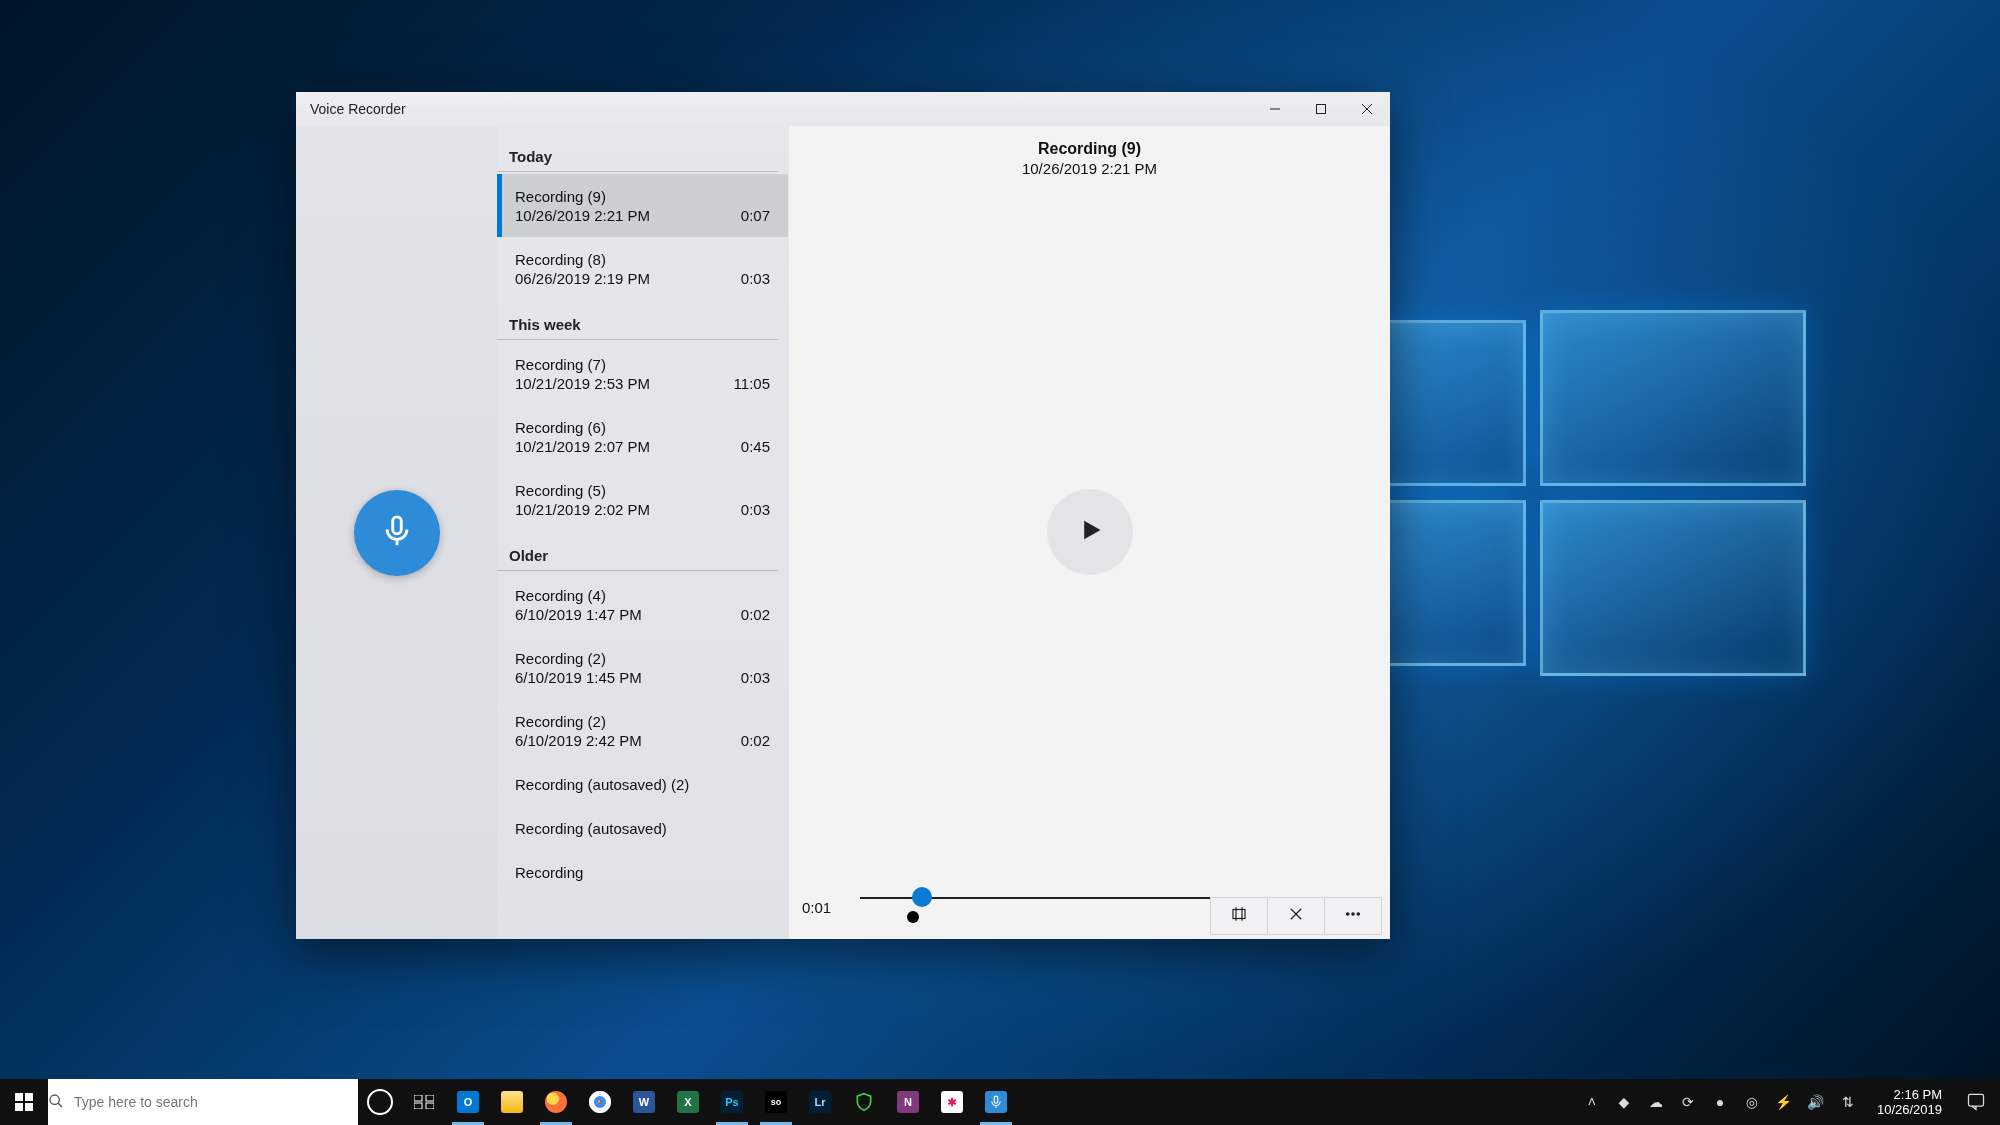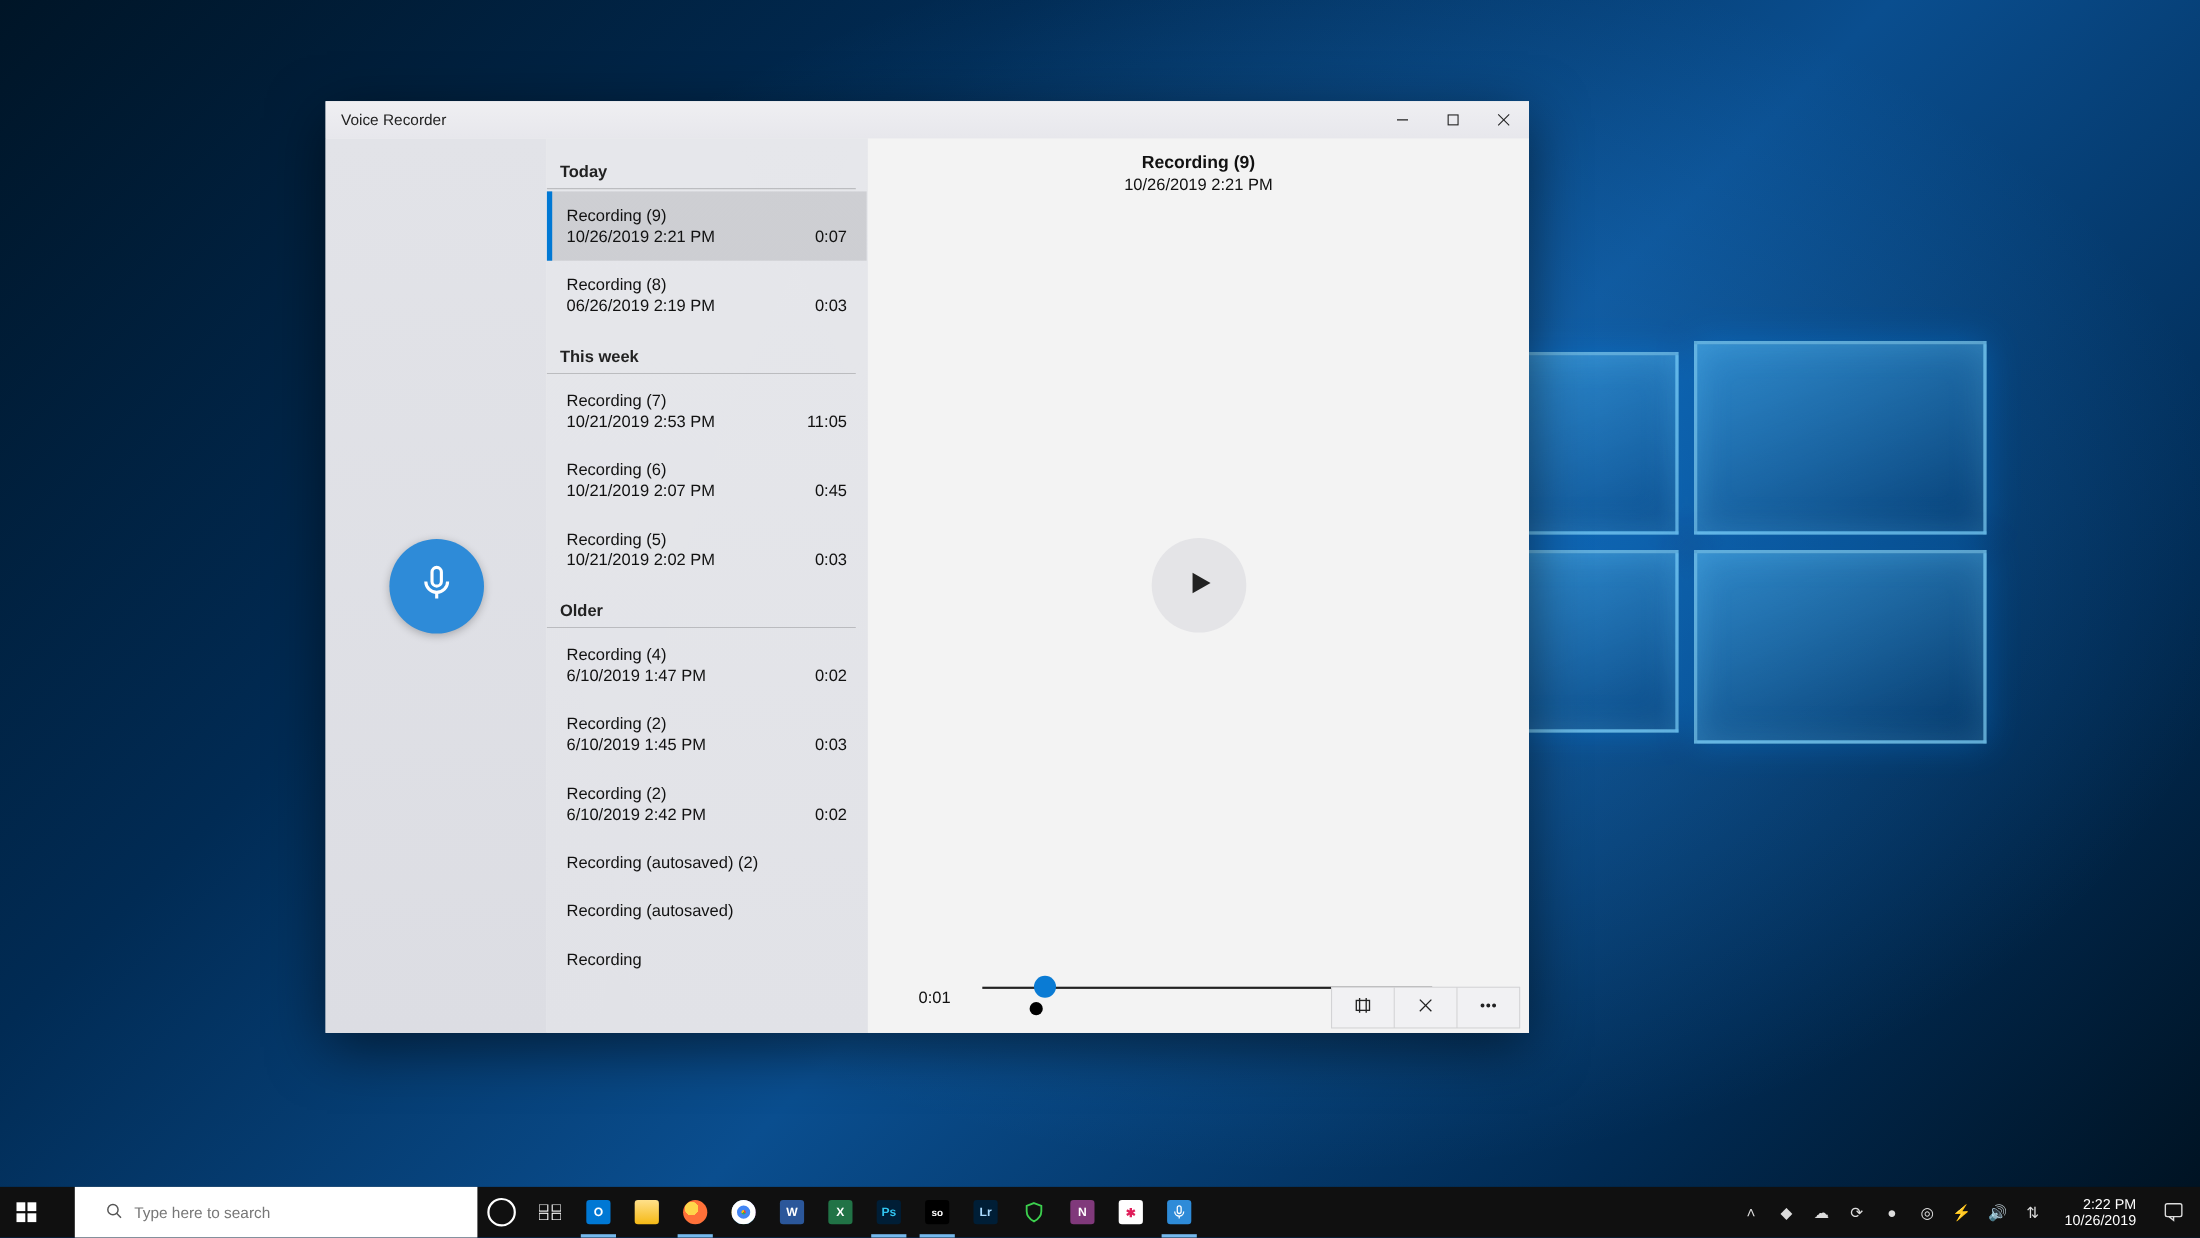--- a/index.html
+++ b/index.html
@@ -126,21 +126,21 @@
     flex: 1; display: flex; align-items: center; justify-content: center;
   }
   .play-btn {
     width: 86px; height: 86px; border-radius: 50%;
     background: #e4e4e7;
     display: flex; align-items: center; justify-content: center;
   }
   .play-btn svg polygon { fill: #222; }
 
   .timeline-wrap {
-    padding: 0 30px 12px 46px;
+    padding: 0 30px 12px 13px;
   }
   .timeline-row {
     display: flex; align-items: center; gap: 14px;
   }
   .time-label { font-size: 15px; color: #111; width: 44px; }
   .time-label.right { text-align: right; }
   .timeline {
     flex: 1; position: relative; height: 40px;
   }
   .track {
@@ -178,21 +178,21 @@
   }
   .tb-start {
     width: 48px; display:flex; align-items:center; justify-content:center;
   }
   .tb-start .grid {
     width: 18px; height: 18px; display:grid; grid-template-columns:1fr 1fr; grid-template-rows:1fr 1fr; gap:2px;
   }
   .tb-start .grid span { background:#fff; }
   .tb-search {
     width: 310px; background:#fff; color:#777;
-    display:flex; align-items:center; gap:10px; padding:0 28px;margin-left:20px;
+    display:flex; align-items:center; gap:10px; padding:0 0;
   }
   .tb-search svg { width:16px; height:16px; stroke:#555; fill:none; stroke-width:2; }
   .tb-icons {
     display:flex; align-items:center;
   }
   .tb-icon {
     width:44px; height:46px; display:flex; align-items:center; justify-content:center;
     position:relative;
   }
   .tb-icon.active::after{
@@ -509,21 +509,21 @@
     <div class="tray-icon">◆</div>
     <div class="tray-icon">☁</div>
     <div class="tray-icon">⟳</div>
     <div class="tray-icon">●</div>
     <div class="tray-icon">◎</div>
     <div class="tray-icon">⚡</div>
     <div class="tray-icon">🔊</div>
     <div class="tray-icon">⇅</div>
   </div>
   <div class="tb-clock">
-    <span>2:22 PM</span>
+    <span>2:16 PM</span>
     <span>10/26/2019</span>
   </div>
   <div class="tb-action">
     <span>
       <svg viewBox="0 0 24 24" width="20" height="20">
           <rect x="3" y="4" width="18" height="14" rx="2" fill="none" stroke="#ddd" stroke-width="1.5"></rect>
           <path d="M7 18 L12 22 L12 18" fill="none" stroke="#ddd" stroke-width="1.5"></path>
         </svg>
     </span>
   </div>

